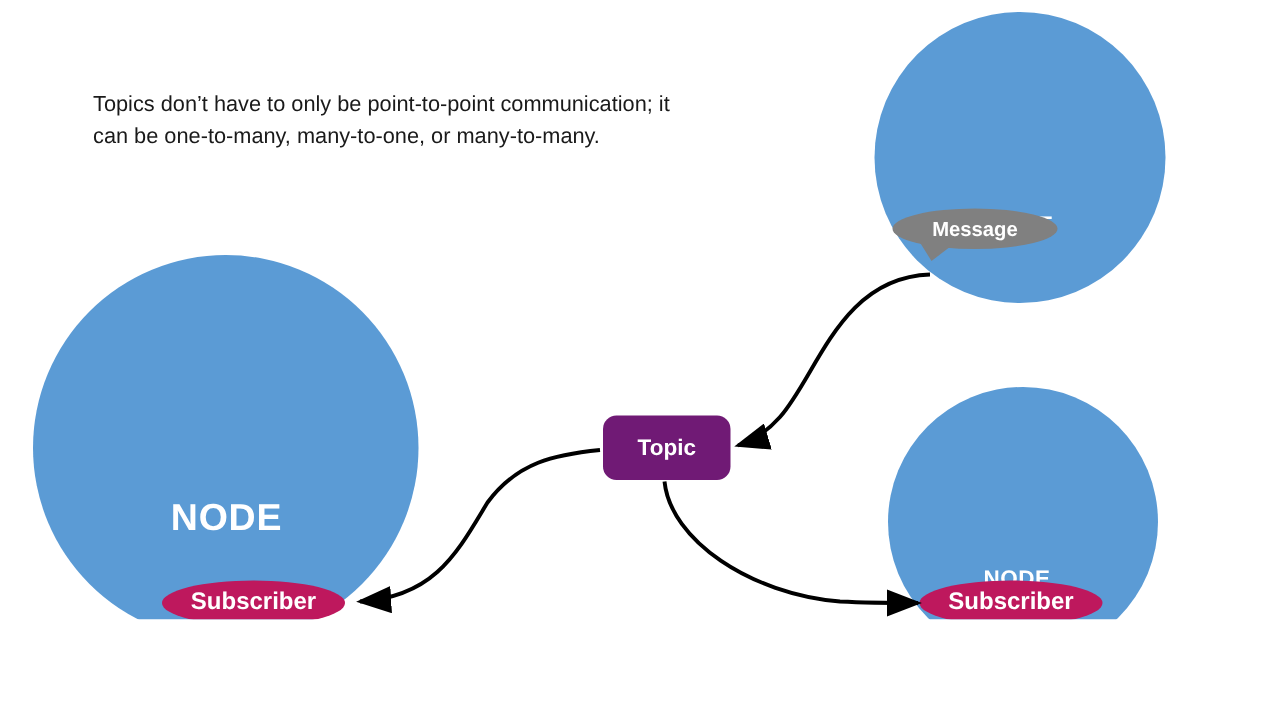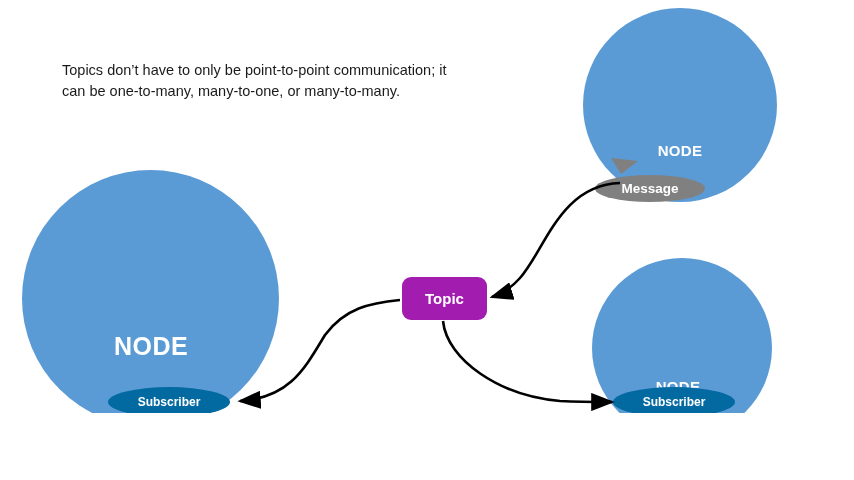--- a/index.html
+++ b/index.html
@@ -46,37 +46,37 @@
   .pill {
     position: absolute;
     border-radius: 50%;
     display: flex;
     align-items: center;
     justify-content: center;
     color: #ffffff;
     font-weight: bold;
     white-space: nowrap;
   }
-  .pill.subscriber { background: #0369a1; font-size: 12px; }
+  .pill.subscriber { background: #be185d; font-size: 16px; }
   .pill.publisher  { background: #ed7d31; font-size: 14px; }
   .message-bubble {
     position: absolute;
     background: #808080;
     border-radius: 50%;
     display: flex;
     align-items: center;
     justify-content: center;
     color: #ffffff;
     font-weight: bold;
     font-size: 13.5px;
     white-space: nowrap;
   }
   .topic-box {
     position: absolute;
-    background: #a21caf;
+    background: #701a75;
     border-radius: 9px;
     display: flex;
     align-items: center;
     justify-content: center;
     color: #ffffff;
     font-weight: bold;
     font-size: 15px;
     white-space: nowrap;
   }
   svg.connectors {
@@ -96,21 +96,21 @@
   <div class="caption">Topics don’t have to only be point-to-point communication; it
 can be one-to-many, many-to-one, or many-to-many.</div>
 
   <div class="node-circle" style="left:22px; top:170px; width:257px; height:257px;"></div>
   <div class="node-label big" style="left:151px; top:308px;">NODE</div>
   <div class="pill subscriber" style="left:108px; top:387px; width:122px; height:30px;">Subscriber</div>
 
   <div class="node-circle" style="left:583px; top:8px; width:194px; height:194px;"></div>
   <div class="node-label small" style="left:680px; top:112px;">NODE</div>
 
-  <div class="message-bubble" style="left:595px; top:139px; width:110px; height:27px;margin-top:36px;">Message</div>
+  <div class="message-bubble" style="left:595px; top:139px; width:110px; height:27px;">Message</div>
   <svg class="connectors">
     <path d="M 611 158 L 621 174 L 638 161 Z" fill="#808080"></path>
   </svg>
 
 
   <div class="node-circle" style="left:592px; top:258px; width:180px; height:180px;"></div>
   <div class="node-label small" style="left:678px; top:348px;">NODE</div>
   <div class="pill subscriber" style="left:613px; top:387px; width:122px; height:30px;">Subscriber</div>
 
   <div class="topic-box" style="left:402px; top:277px; width:85px; height:43px;">Topic</div>

